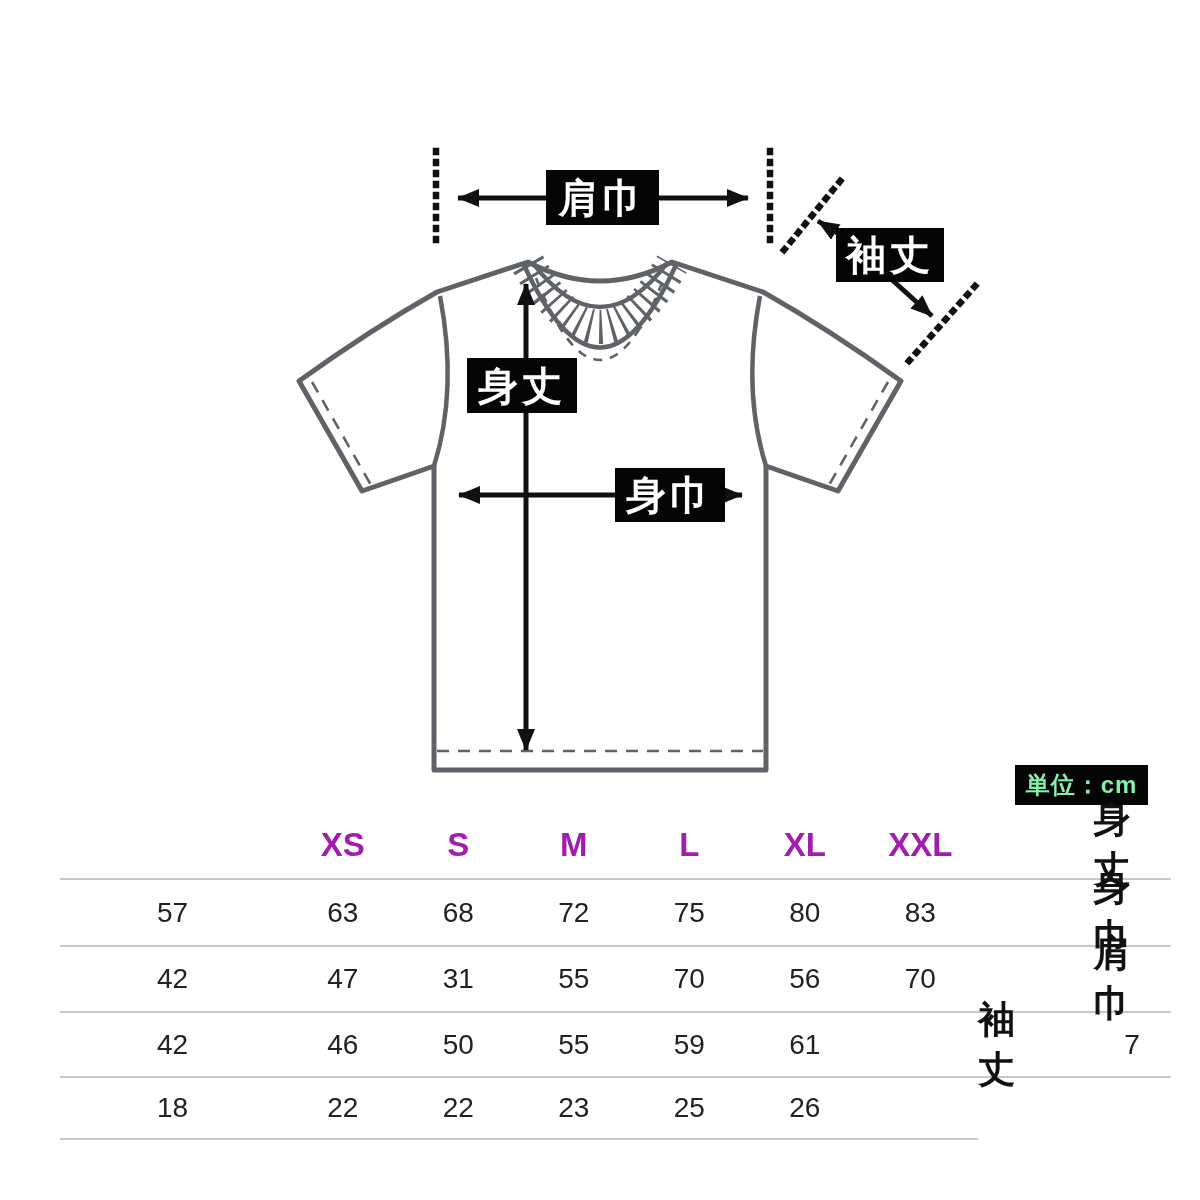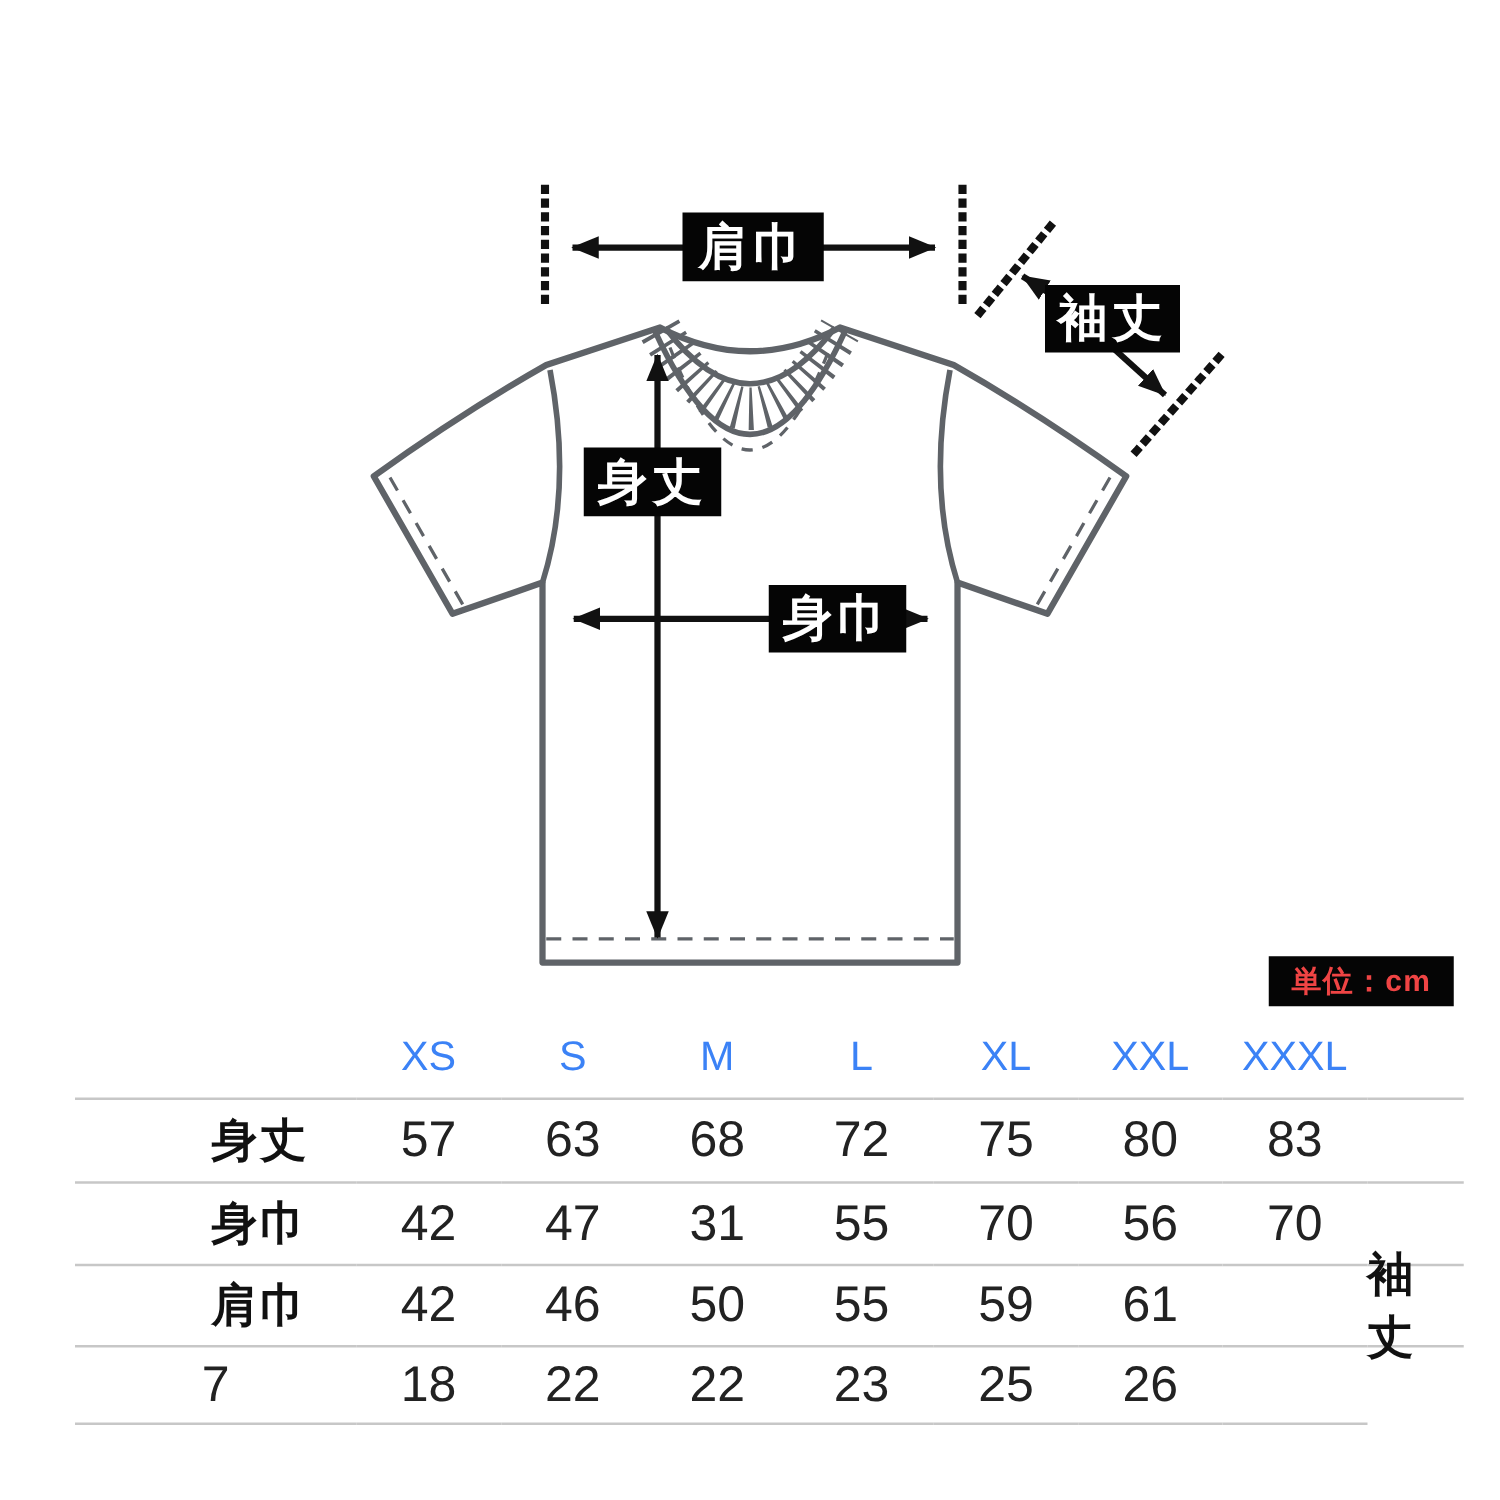--- a/index.html
+++ b/index.html
@@ -15,40 +15,40 @@
     position:absolute;background:#050505;color:#ffffff;
     display:flex;align-items:center;justify-content:center;
     font-weight:700;font-size:40px;letter-spacing:4px;line-height:1;
     white-space:nowrap;
   }
   .tag-shoulder{left:546px;top:170px;width:113px;height:55px;}
   .tag-sleeve{left:836px;top:228px;width:108px;height:54px;}
   .tag-bodylen{left:467px;top:358px;width:110px;height:55px;}
   .tag-bodywid{left:615px;top:468px;width:110px;height:54px;}
   .unit-badge{
-    position:absolute;left:1015px;top:765px;width:148px;height:40px;
-    background:#050505;color:#ef4444;display:flex;align-items:center;justify-content:center;
+    position:absolute;left:1015px;top:765px;width:133px;height:40px;
+    background:#050505;color:#86efac;display:flex;align-items:center;justify-content:center;
     font-size:24px;font-weight:700;letter-spacing:1px;
   }
   
   .size-table{
     position:absolute;left:60px;top:812px;width:1080px;
     display:grid;
     grid-template-columns:225px repeat(7,115.5px) 1fr;
     grid-template-rows:68px 67px 66px 65px 62px;
   }
   .size-table .cell{
     display:flex;align-items:center;justify-content:center;
   }
-  .size-table .hdr{font-weight:400;font-size:33px;color:#3b82f6;}
+  .size-table .hdr{font-weight:700;font-size:33px;color:#a21caf;}
   .size-table .rowlabel{
     font-weight:700;font-size:37px;color:#111;
     justify-content:flex-end;padding-right:38px;letter-spacing:2px;
   }
-  .size-table .val{font-weight:400;font-size:40px;color:#222;}
+  .size-table .val{font-weight:400;font-size:28px;color:#222;}
   .size-table .bline{border-bottom:2px solid #c7c7c7;}
 </style>
 </head>
 <body>
 
 <div class="stage">
 
   <svg class="diagram" width="1200" height="820" viewBox="0 0 1200 820">
     <defs>
       <marker id="ah" markerUnits="userSpaceOnUse" markerWidth="24" markerHeight="20" refX="21" refY="9" orient="auto-start-reverse">
@@ -115,21 +115,20 @@
 
   <div class="size-table">
 
     <div class="cell bline"></div>
     <div class="cell hdr bline">XS</div>
     <div class="cell hdr bline">S</div>
     <div class="cell hdr bline">M</div>
     <div class="cell hdr bline">L</div>
     <div class="cell hdr bline">XL</div>
     <div class="cell hdr bline">XXL</div>
-    <div class="cell hdr bline">XXXL</div>
     <div class="cell bline"></div>
 
     <div class="cell rowlabel bline">身丈</div>
     <div class="cell val bline">57</div>
     <div class="cell val bline">63</div>
     <div class="cell val bline">68</div>
     <div class="cell val bline">72</div>
     <div class="cell val bline">75</div>
     <div class="cell val bline">80</div>
     <div class="cell val bline">83</div>

